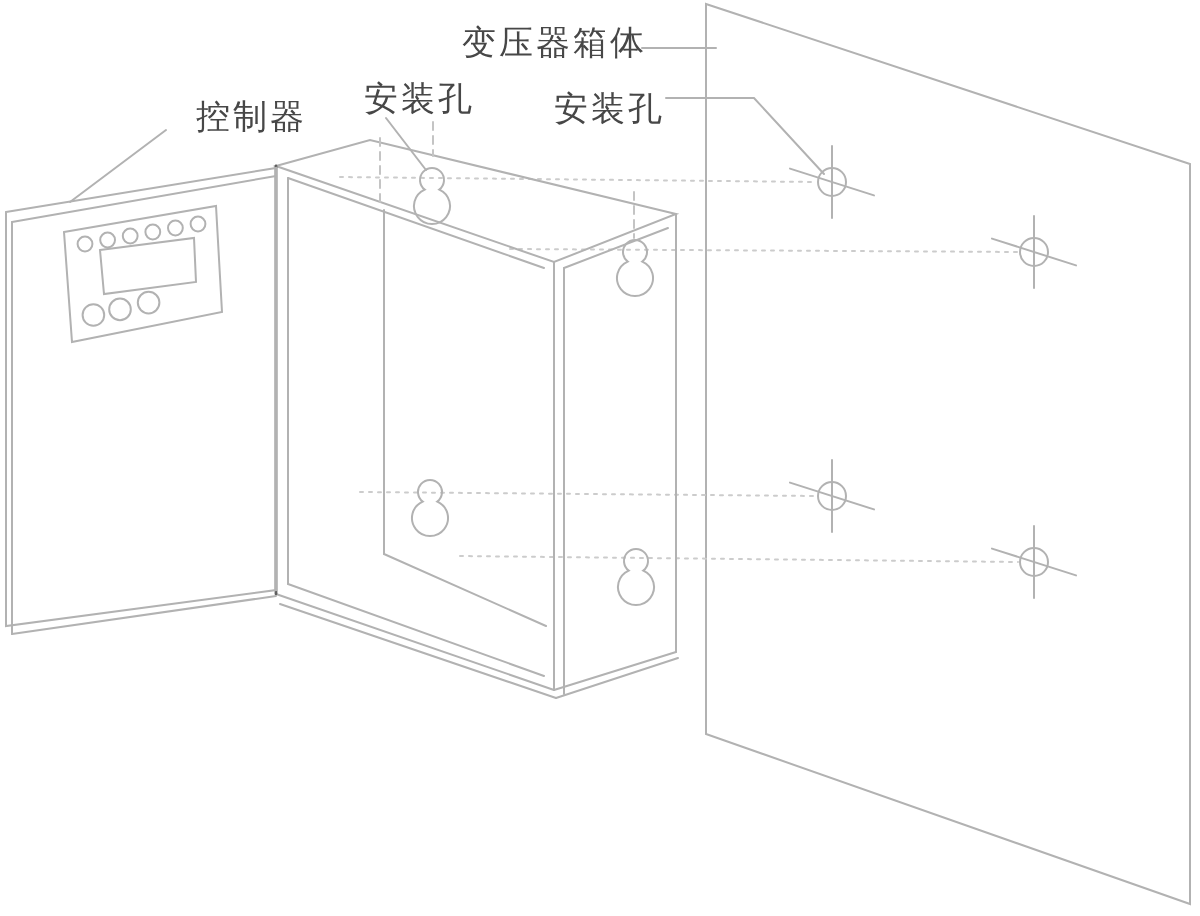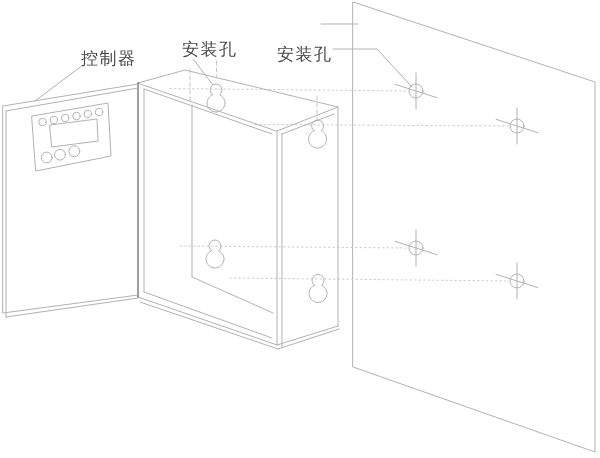--- a/index.html
+++ b/index.html
@@ -125,20 +125,21 @@
     </g>
 
     <g stroke="#b2b2b2" stroke-width="1">
       <line x1="83" y1="65" x2="35" y2="101"></line>
       <line x1="193" y1="59" x2="213" y2="85"></line>
       <line x1="321" y1="24" x2="358" y2="24"></line>
       <polyline points="333,49 377,49 412,87"></polyline>
     </g>
   </svg>
 
-  <div class="cad-label" style="left:81px;top:50px;">控制器</div>
+  <div class="cad-label" style="left:98px;top:50px;">控制器</div>
 
   <div class="cad-label" style="left:182px;top:41px;">安装孔</div>
 
+  <div class="cad-label" style="left:231px;top:13px;">变压器箱体</div>
 
   <div class="cad-label" style="left:277px;top:46px;">安装孔</div>
 
 </div>
 
 </body></html>

